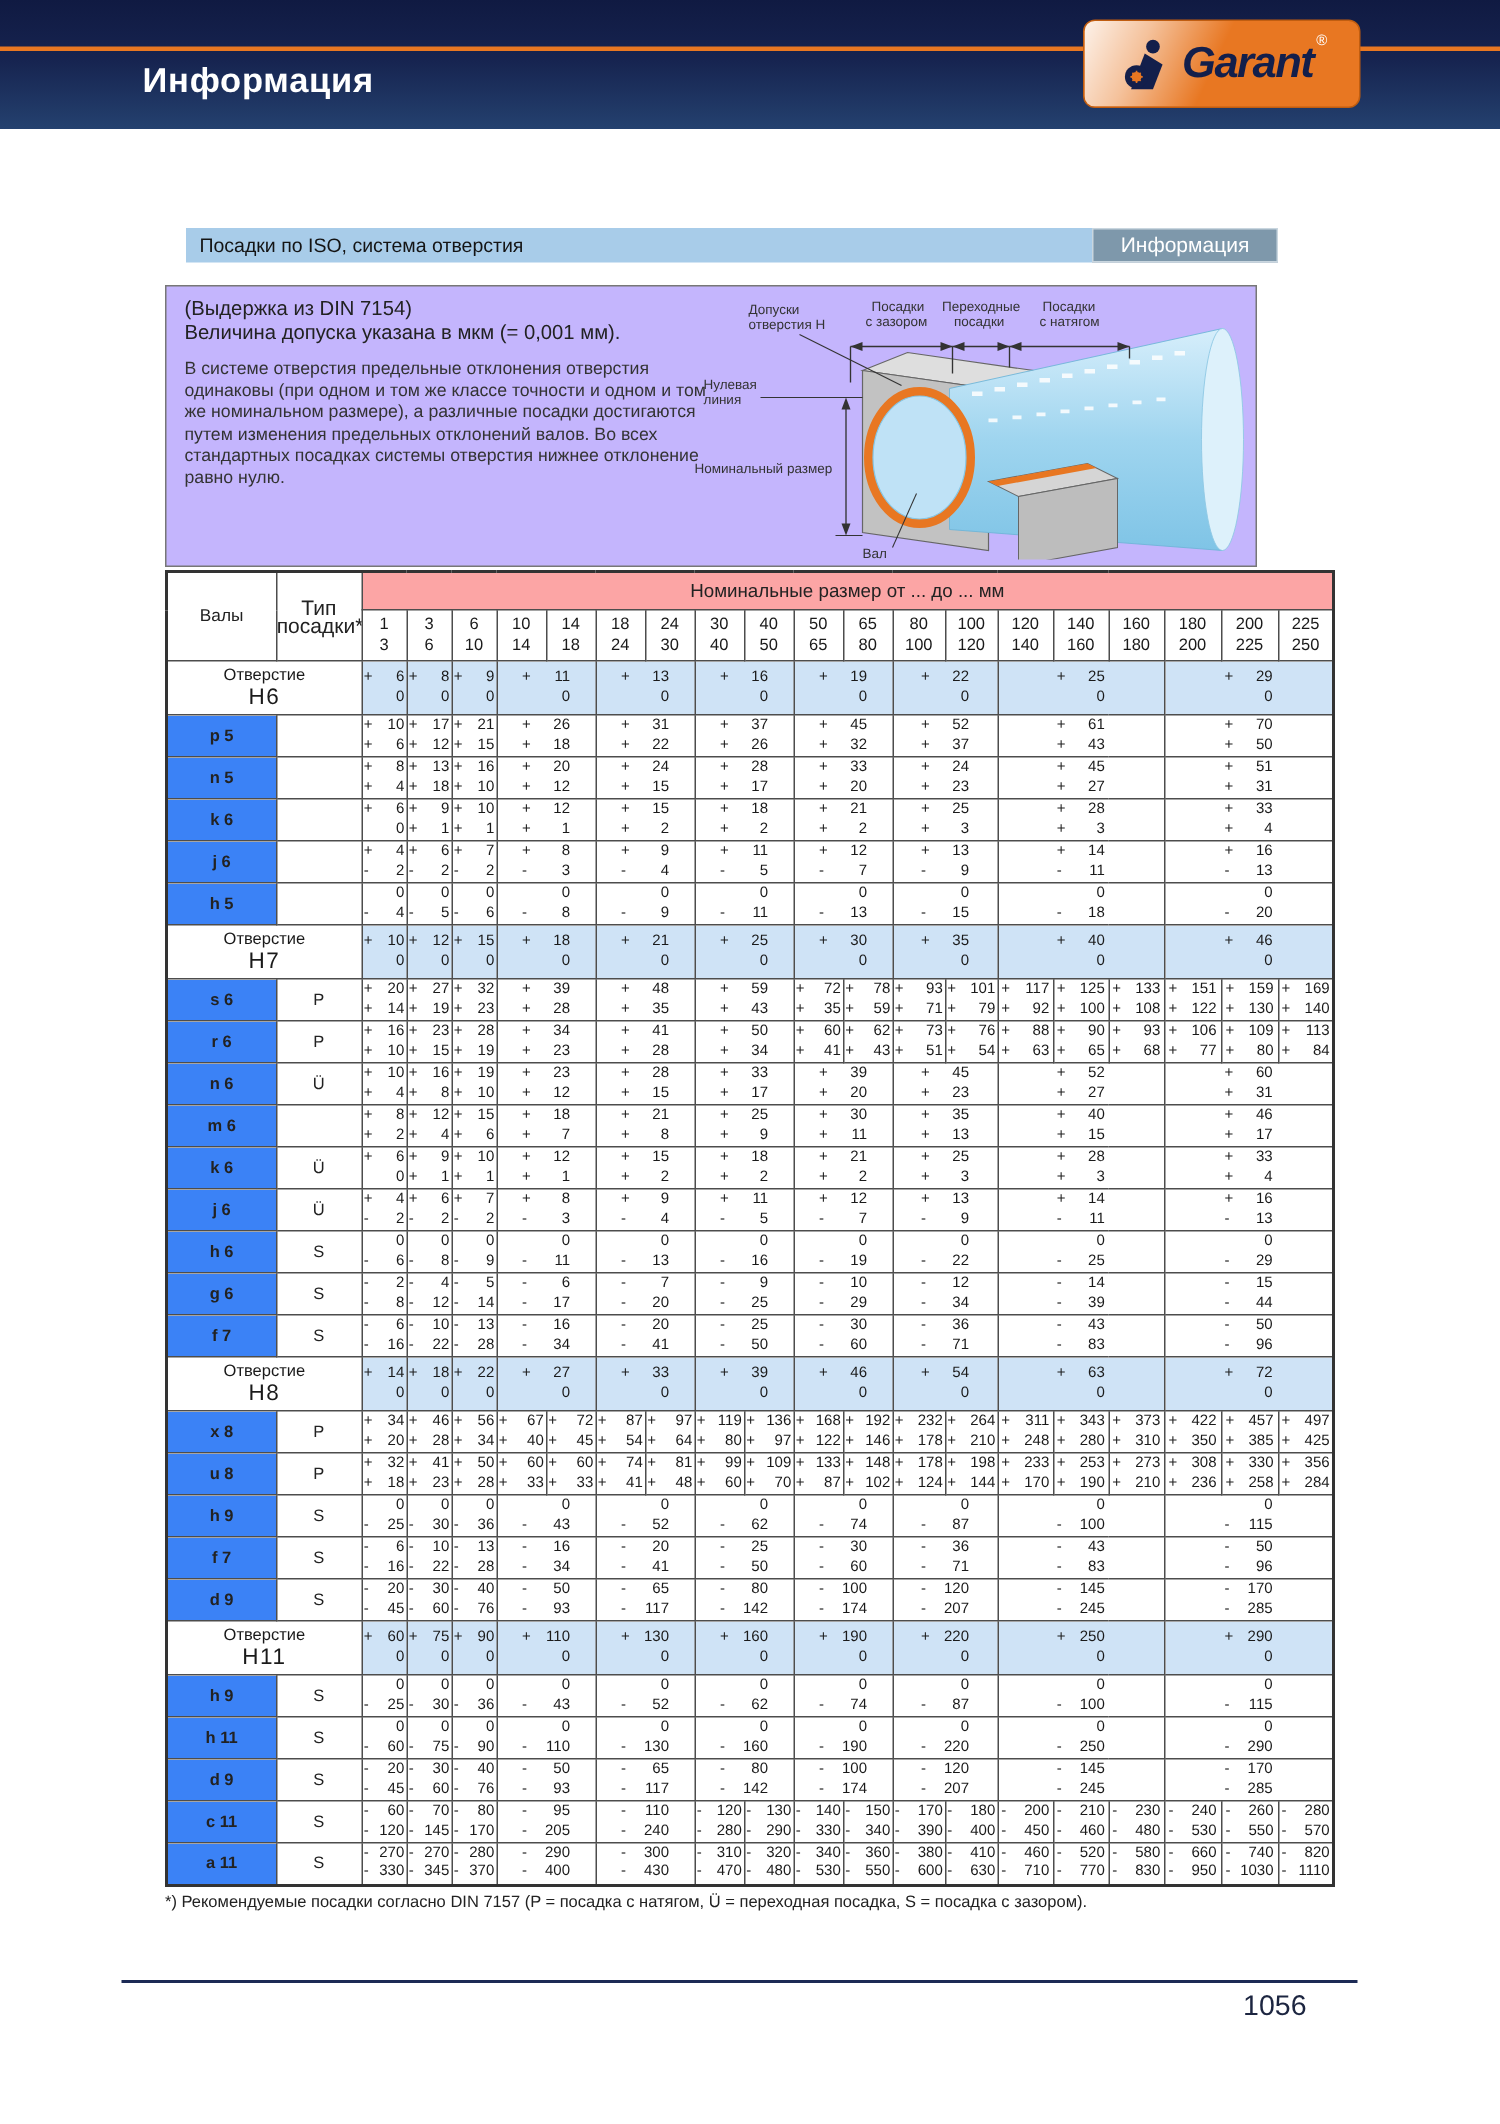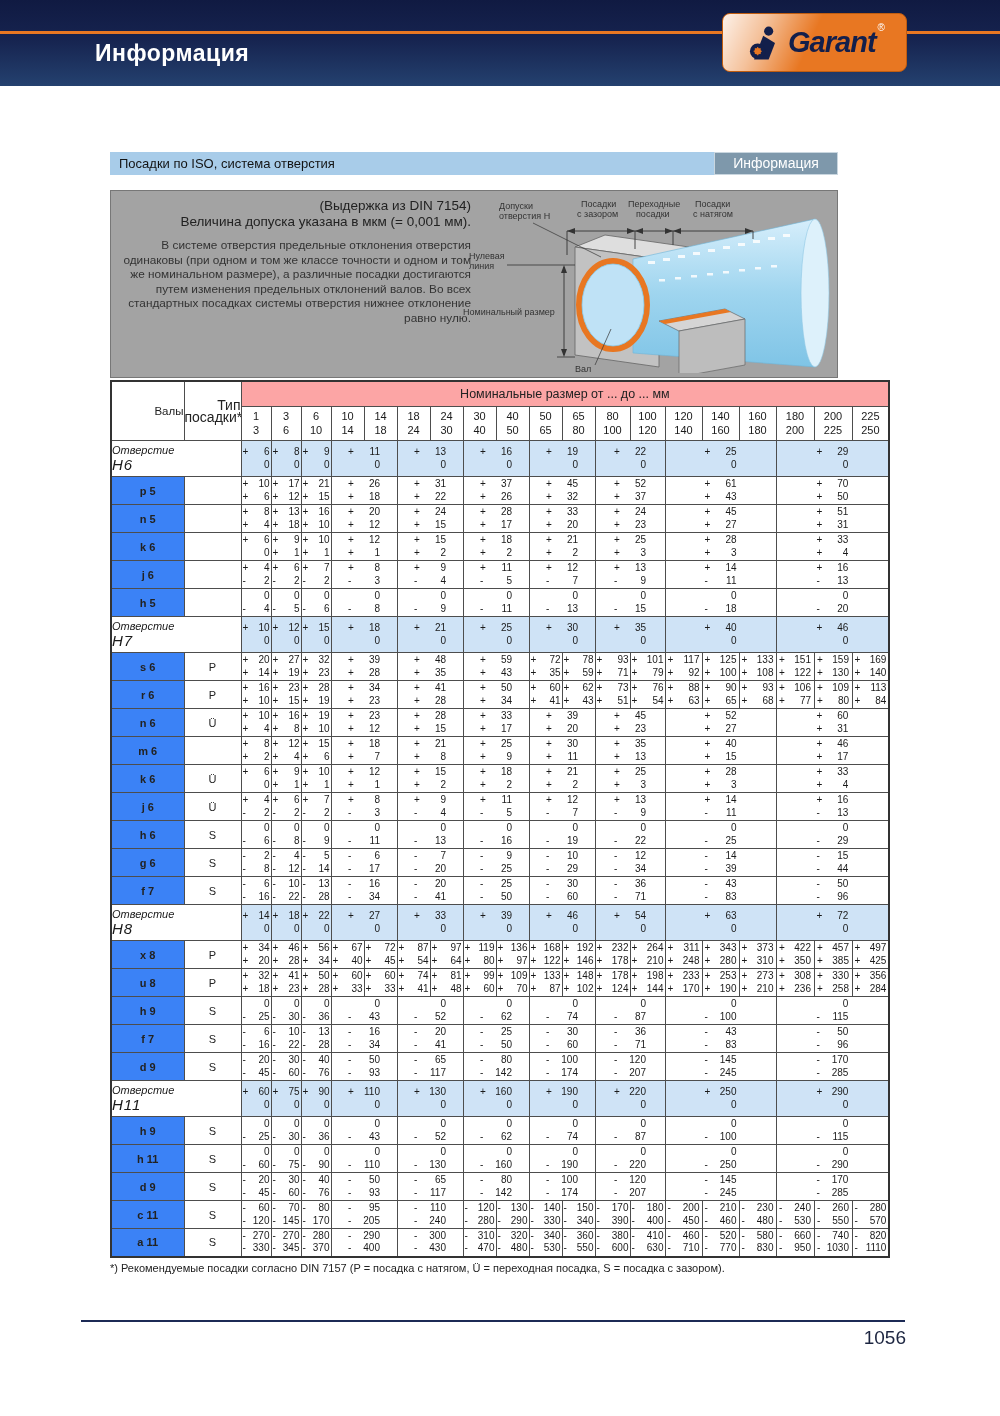--- a/index.html
+++ b/index.html
@@ -13,62 +13,62 @@
   .topbar h1{position:absolute;top:40px;left:95px;margin:0;font-size:23px;font-weight:bold;color:#fff;letter-spacing:.5px;}
   .logo{position:absolute;top:13px;left:722px;width:183px;height:57px;background:#e87722;
         border:1px solid #c05d10;border-radius:8px;display:flex;align-items:center;justify-content:center;gap:2px;overflow:hidden;}
   .logo:before{content:"";position:absolute;inset:0;
         background:linear-gradient(115deg,rgba(255,255,255,.9) 0%,rgba(255,255,255,.55) 22%,rgba(255,255,255,0) 48%);}
   .logo .gtxt{position:relative;font-size:29px;font-weight:bold;font-style:italic;color:#131f4b;letter-spacing:-1px;}
   .logo .reg{position:relative;color:#fff;font-size:10px;align-self:flex-start;margin-top:8px;}
   .logo svg{position:relative;}
 
   
-  .titlebar{position:absolute;top:152px;left:98px;width:728px;height:23px;display:flex;padding-left:12px;}
+  .titlebar{position:absolute;top:152px;left:112px;width:728px;height:23px;display:flex;padding-left:12px;}
   .tb-text{flex:1;background:#a8cce9;font-size:13px;line-height:23px;padding-left:9px;color:#141414;}
   .tb-badge{width:124px;background:#7e98ab;border:1px solid #c9d6df;color:#fff;font-size:14px;
             line-height:21px;text-align:center;box-sizing:border-box;}
 
   
   .infobox{position:absolute;top:190px;left:110px;width:728px;height:188px;border:1px solid #777;
-           box-sizing:border-box;background:#a3a3a3;text-align:right;}
+           box-sizing:border-box;background:#c4b5fd;}
   .intro-text{position:absolute;left:12px;top:6px;width:348px;}
   .intro-text .big{margin:1px 0;font-size:13.5px;color:#222;}
   .intro-text .body{margin:9px 0 0 0;font-size:11.8px;line-height:14.6px;color:#333;}
   .diagram{position:absolute;right:2px;top:4px;}
   .diagram text{font-family:"Liberation Sans",sans-serif;font-size:9px;fill:#333;}
 
   
   .tablewrap{position:absolute;top:380px;left:110px;}
   table.fits{border-collapse:collapse;table-layout:fixed;width:778px;border:2px solid #333;}
   .fits td,.fits th{border:1px solid #4d4d4d;padding:0;overflow:hidden;vertical-align:middle;}
-  .hvale,.htype{background:#fff;font-weight:normal;font-size:11.5px;color:#222;text-align:right;}
+  .hvale,.htype{background:#fff;font-weight:normal;font-size:11.5px;color:#222;}
   .htype{font-size:14px;line-height:12px;}
   .hband{background:#fca5a5;font-weight:normal;font-size:12.5px;height:24px;color:#222;}
   tr.szrow{height:34px;}
   .hsz{background:#fff;font-weight:normal;font-size:11px;}
   .hsz div{line-height:13.5px;text-align:center;}
   tr.holerow{height:36px;}
-  .holelbl{background:#fff;font-style:italic;}
+  .holelbl{background:#fff;text-align:center;}
   .holelbl .hl1{font-size:11px;line-height:12px;}
   .holelbl .hl2{font-size:15px;line-height:17px;letter-spacing:1px;}
   .hval{background:#cfe3f6;}
   tbody tr.datarow{height:28px;}
   .shaft{background:#3b82f6;text-align:center;font-size:11px;color:#222;font-weight:bold;}
   .tcol{background:#fff;text-align:center;font-size:11px;color:#222;}
   .dval{background:#fff;}
   .ln{display:flex;justify-content:space-between;width:32px;max-width:calc(100% - 2px);
       margin:0 auto;font-size:10px;line-height:12.5px;color:#1a1a1a;}
   .ln .sg{text-align:left;}
   .ln .nm{text-align:right;white-space:nowrap;}
 
   
   .footnote{position:absolute;top:1262px;left:110px;width:790px;margin:0;font-size:11px;color:#222;}
   .bottomrule{position:absolute;top:1320px;left:81px;width:824px;height:2px;background:#1c2a55;}
-  .pagenum{position:absolute;top:1327px;left:806px;width:100px;text-align:right;
+  .pagenum{position:absolute;top:1327px;left:771px;width:100px;text-align:right;
            font-size:19px;color:#1c2540;}
 </style>
 </head>
 <body>
 
 <div class="page">
 
   <header class="topbar">
     <div class="accent-line"></div>
     <h1>Информация</h1>

